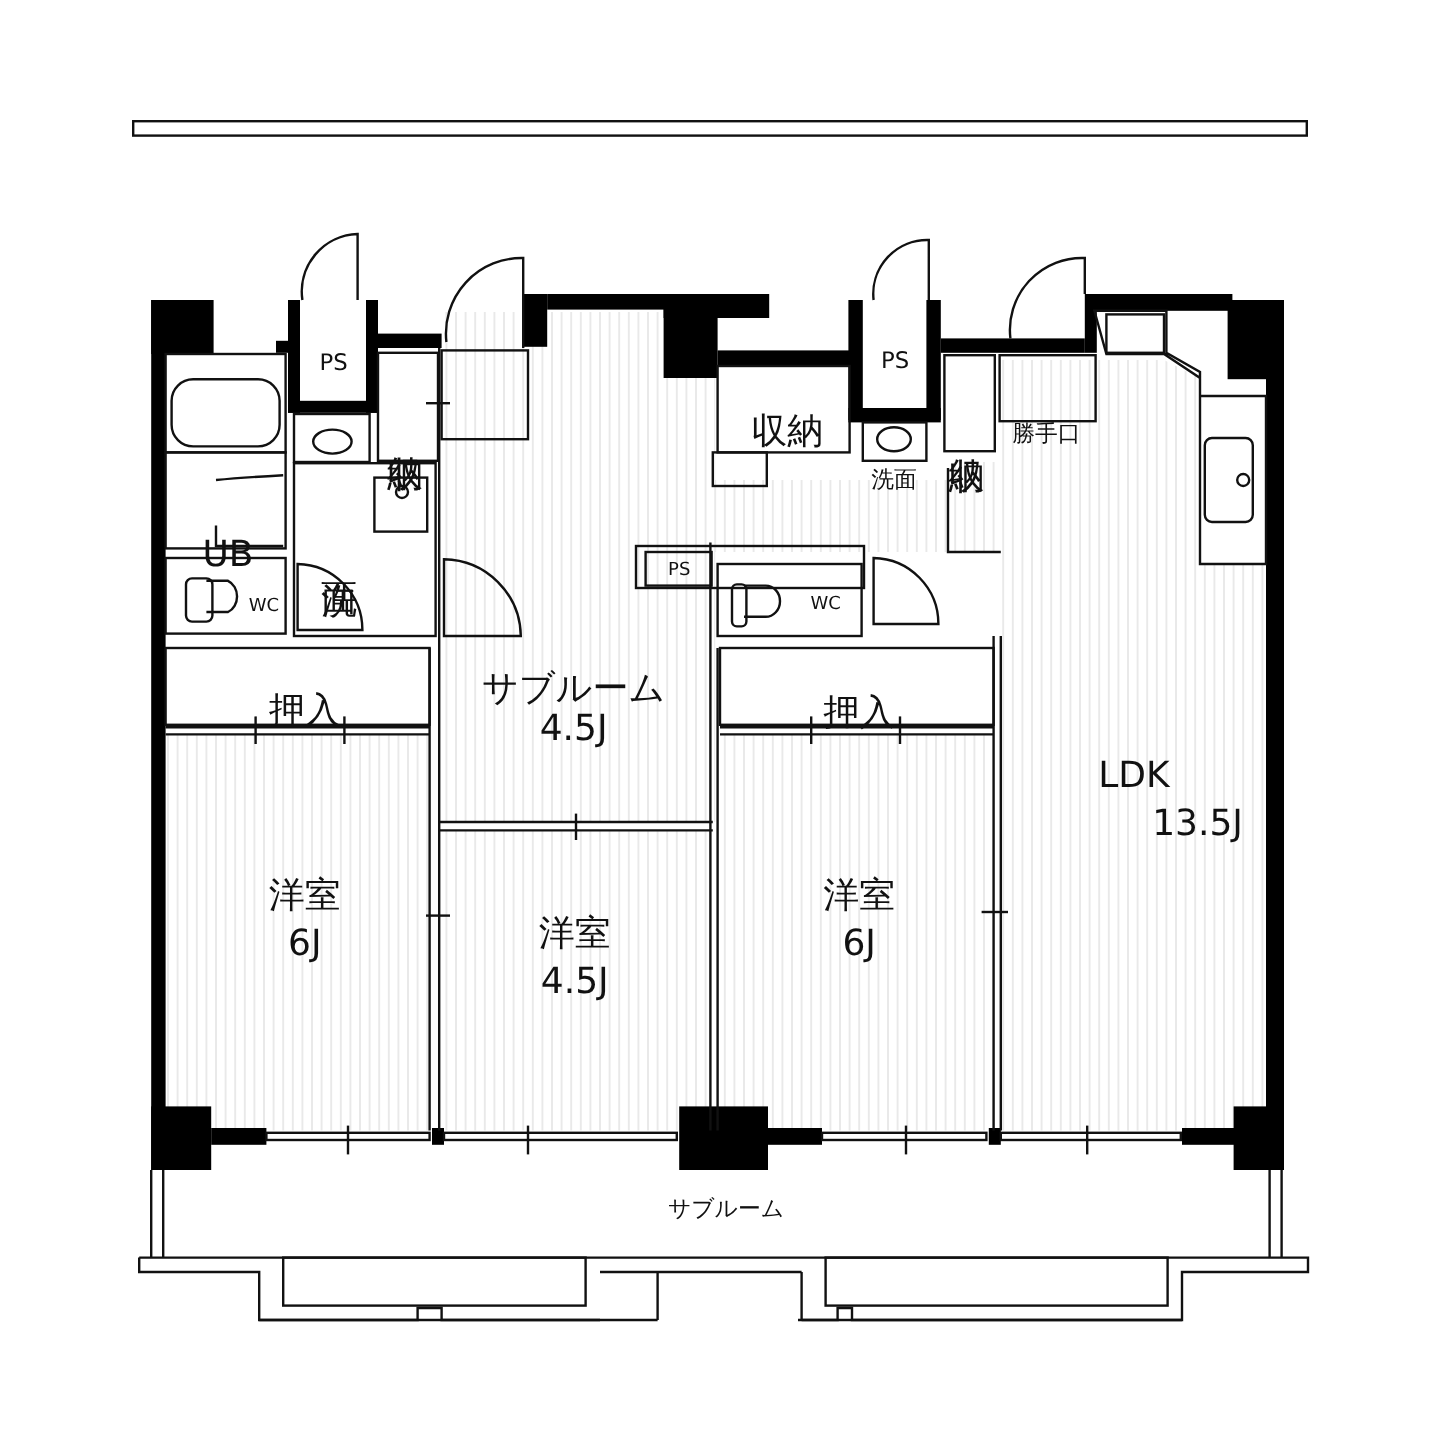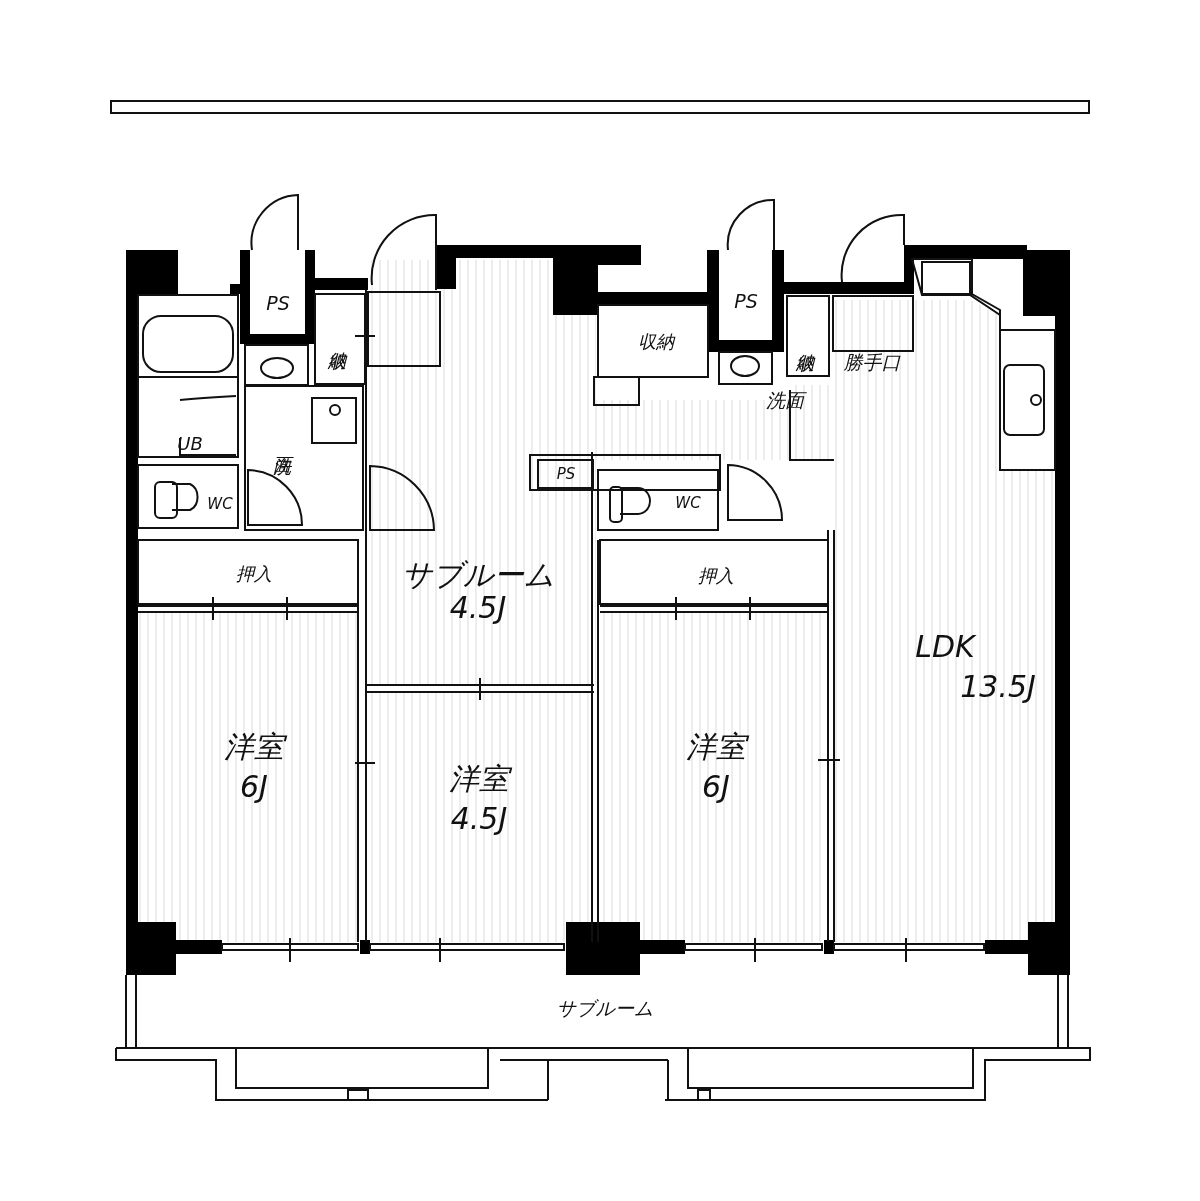--- a/index.html
+++ b/index.html
@@ -1,20 +1,20 @@
 <!DOCTYPE html>
 <html><head>
 <meta charset="utf-8">
 <style>
   html, body { margin: 0; padding: 0; background: #ffffff; }
   body { width: 1200px; height: 1201px; position: relative; overflow: hidden; font-family: "DejaVu Sans", "Liberation Sans", sans-serif; }
   svg { position: absolute; left: 0; top: 0; }
-  .lbl { position: absolute; color: #111; text-align: right; line-height: 1.1; white-space: nowrap; transform: translate(-50%, -50%); font-style: italic; }
+  .lbl { position: absolute; color: #111; text-align: right; line-height: 1.1; white-space: nowrap; transform: translate(-50%, -50%); }
   .big { font-size: 30px; }
-  .mid { font-size: 18px; }
+  .mid { font-size: 30px; margin-top: 18px; }
   .small { font-size: 19px; }
   .tiny { font-size: 15px; }
   .vert { writing-mode: vertical-rl; text-orientation: upright; letter-spacing: 0; }
 </style>
 </head>
 <body>
 
 <svg width="1200" height="1201" viewBox="0 0 1200 1201" xmlns="http://www.w3.org/2000/svg">
   <defs>
     <pattern id="stripes" width="8" height="10" patternUnits="userSpaceOnUse">
@@ -167,21 +167,21 @@
 
 <div class="lbl small" style="left:278px;top:303px;">PS</div>
 <div class="lbl small" style="left:746px;top:301px;">PS</div>
 <div class="lbl tiny" style="left:566px;top:474px;">PS</div>
 <div class="lbl mid vert" style="left:337px;top:338px;">収納</div>
 <div class="lbl mid" style="left:656px;top:342px;">収納</div>
 <div class="lbl mid vert" style="left:805px;top:340px;">収納</div>
 <div class="lbl small" style="left:872px;top:327px;margin-top:35px;">勝手口</div>
 <div class="lbl mid" style="left:190px;top:444px;">UB</div>
 <div class="lbl mid vert" style="left:282px;top:443px;">洗面</div>
-<div class="lbl small" style="left:745px;top:400px;margin-left:40px;">洗面</div>
+<div class="lbl small" style="left:745px;top:400px;">洗面</div>
 <div class="lbl tiny" style="left:220px;top:504px;">WC</div>
 <div class="lbl tiny" style="left:688px;top:503px;">WC</div>
 <div class="lbl mid" style="left:254px;top:574px;">押入</div>
 <div class="lbl mid" style="left:716px;top:576px;">押入</div>
 <div class="lbl small" style="left:605px;top:1008px;">サブルーム</div>
 
 <div class="lbl big" style="left:478px;top:574px;">サブルーム</div>
 <div class="lbl big" style="left:478px;top:607px;">4.5J</div>
 <div class="lbl big" style="left:254px;top:746px;">洋室</div>
 <div class="lbl big" style="left:254px;top:786px;">6J</div>

